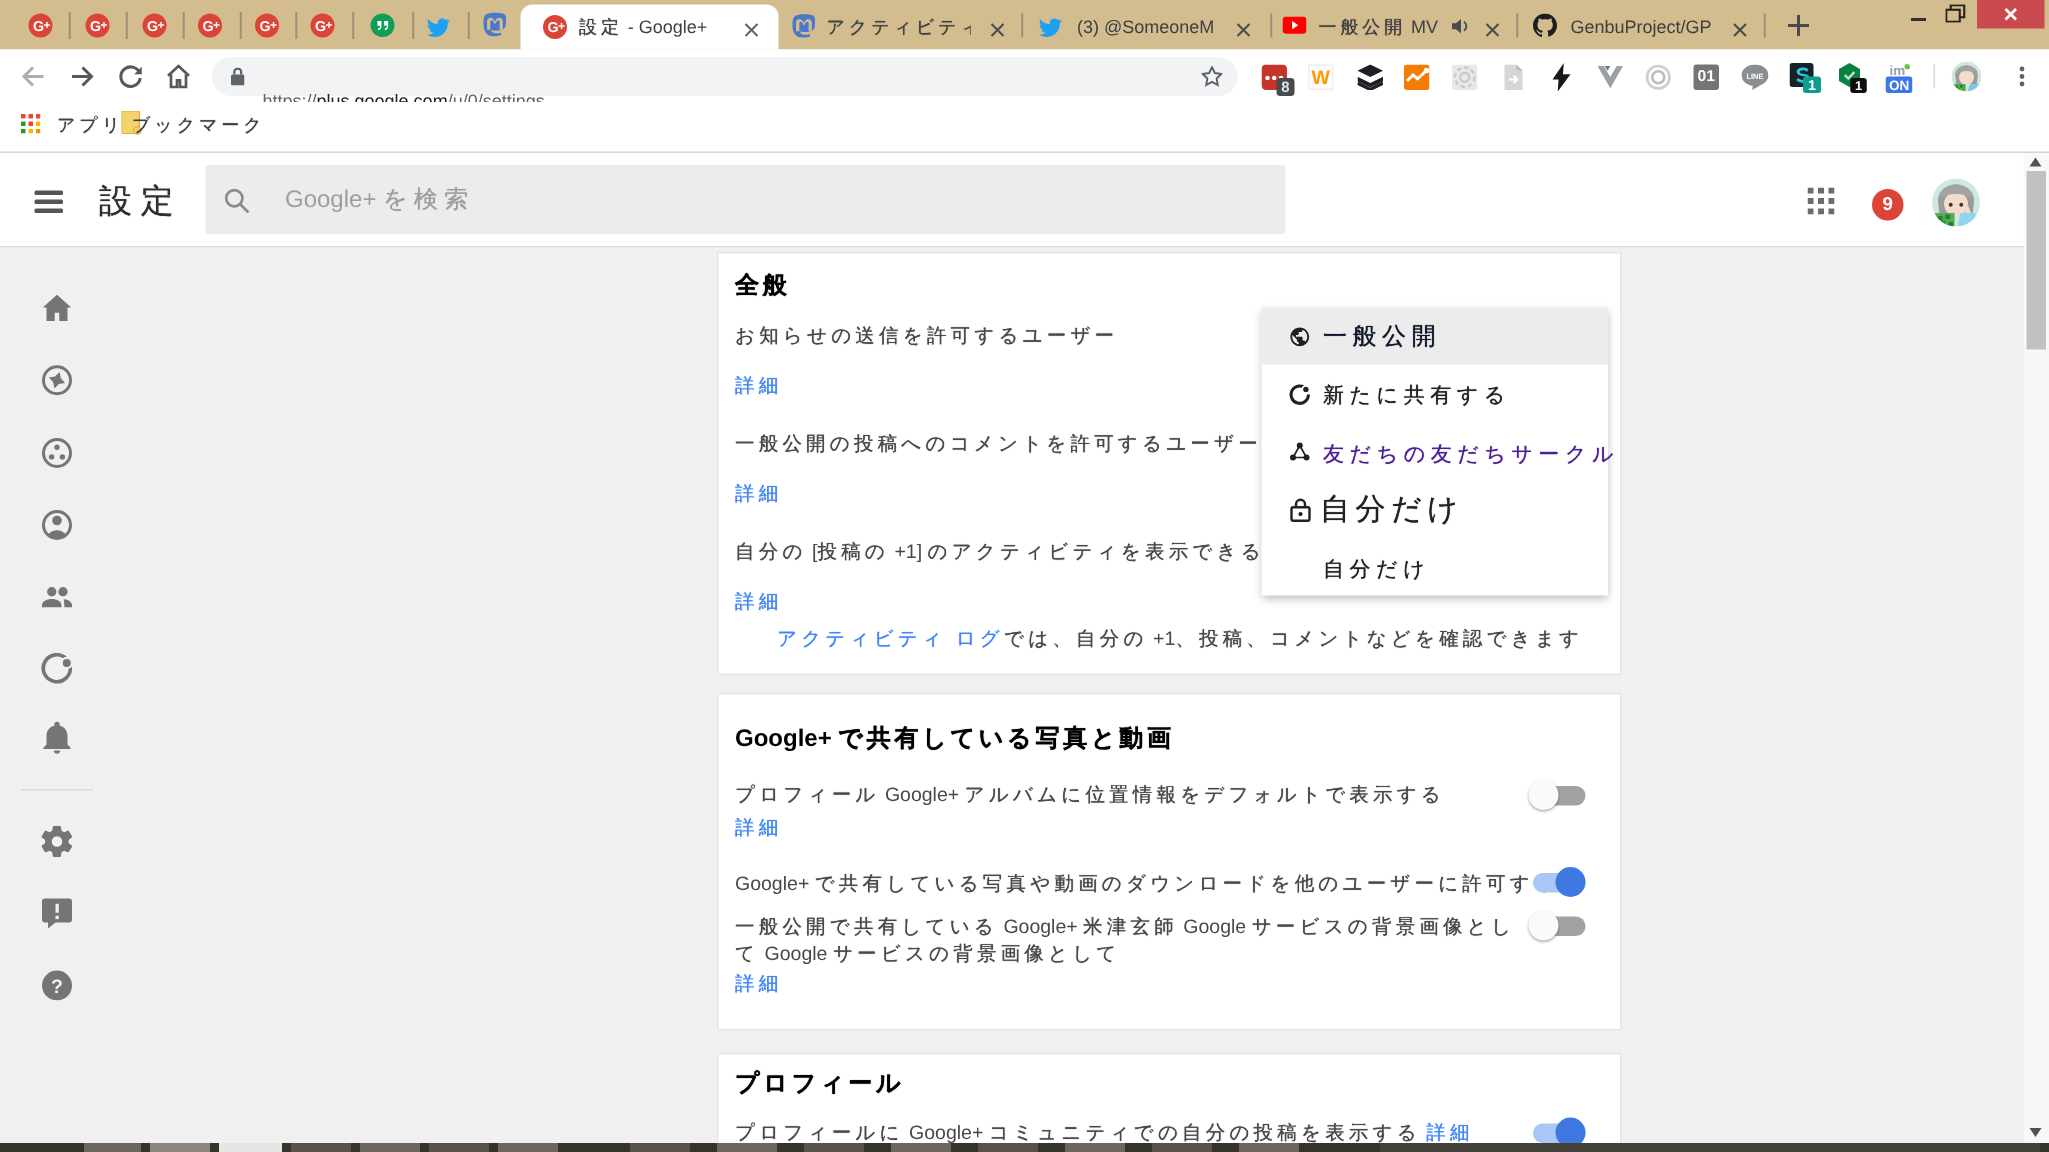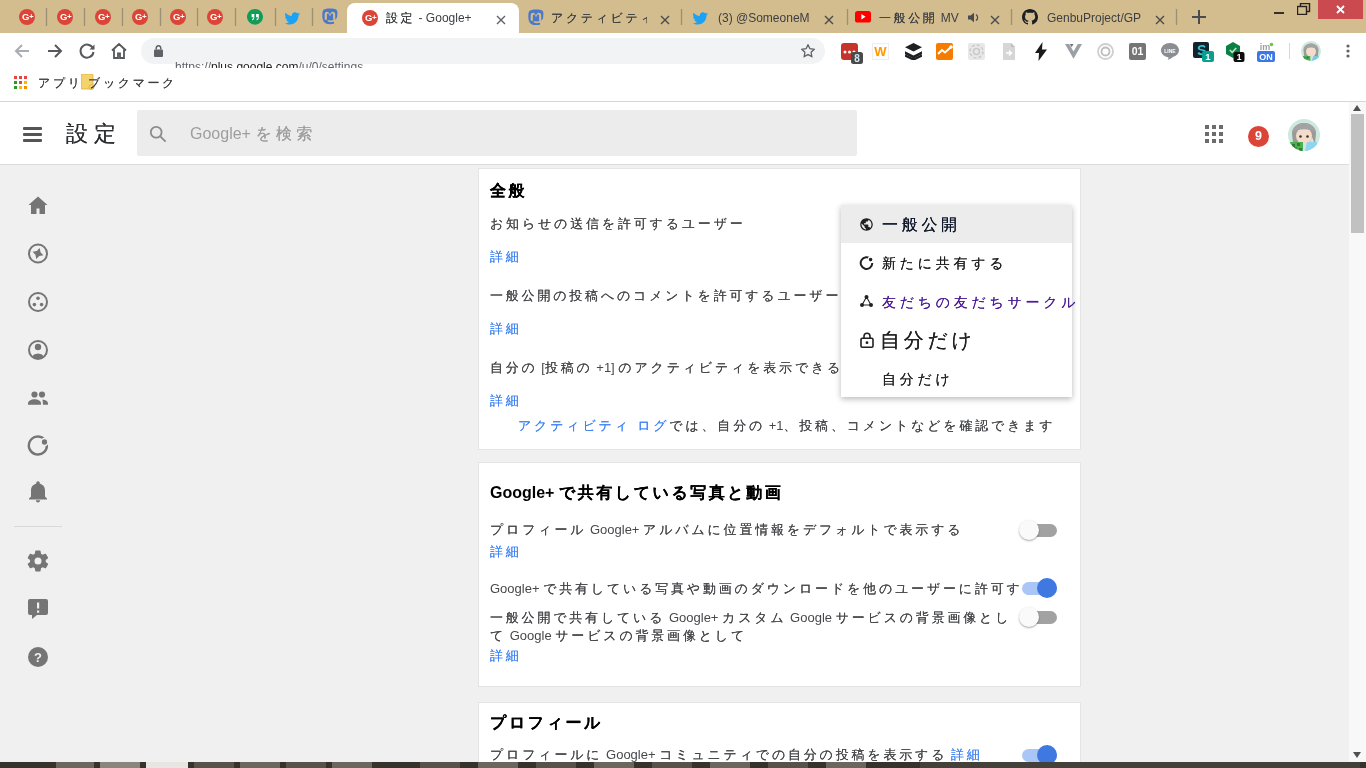--- a/index.html
+++ b/index.html
@@ -369,21 +369,21 @@
 <div class="a t13" style="left:490px;top:287px"><i class="j">一般公開の投稿へのコメントを許可するユーザー</i></div>
 <div class="a t13 lnk" style="left:490px;top:320px"><i class="j">詳細</i></div>
 <div class="a t13" style="left:490px;top:359px"><i class="j">自分の</i> [<i class="j">投稿の</i> +1] <i class="j">のアクティビティを表示できるユーザー</i></div>
 <div class="a t13 lnk" style="left:490px;top:392px"><i class="j">詳細</i></div>
 <div class="a t13" style="left:518px;top:417px"><span class="lnk"><i class="j">アクティビティ ログ</i></span><i class="j">では、自分の</i> +1<i class="j">、投稿、コメントなどを確認できます</i></div>
 <div class="card" id="card2" style="top:462px;height:225px"></div>
 <div class="a ttl" style="left:490px;top:484px;line-height:18px">Google+ <i class="j15">で共有している写真と動画</i></div>
 <div class="a t13" style="left:490px;top:521px"><i class="j">プロフィール</i> Google+ <i class="j">アルバムに位置情報をデフォルトで表示する</i></div>
 <div class="a t13 lnk" style="left:490px;top:543px"><i class="j">詳細</i></div>
 <div class="a t13" style="left:490px;top:580px">Google+ <i class="j">で共有している写真や動画のダウンロードを他のユーザーに許可する</i></div>
-<div class="a t13" style="left:490px;top:609px;width:525px"><i class="j">一般公開で共有している</i> Google+ <i class="j">カスタム</i> Google <i class="j">サービスの背景画像として</i> Google <i class="j">サービスの背景画像として</i></div>
+<div class="a t13" style="left:490px;top:609px;width:525px"><i class="j">一般公開で共有している</i> Google+ <i class="j">米津玄師</i> Google <i class="j">サービスの背景画像として</i> Google <i class="j">サービスの背景画像として</i></div>
 <div class="a t13 lnk" style="left:490px;top:647px"><i class="j">詳細</i></div>
 <div class="card" id="card3" style="top:702px;height:66px;border-bottom:none"></div>
 <div class="a ttl" style="left:490px;top:714px;line-height:18px"><i class="j15">プロフィール</i></div>
 <div class="a t13" style="left:490px;top:746px"><i class="j">プロフィールに</i> Google+ <i class="j">コミュニティでの自分の投稿を表示する</i> <span class="lnk"><i class="j">詳細</i></span></div>
 
 <div class="tg off" style="left:1019px;top:520px">
     <div class="tr"></div>
     <div class="kn"></div>
   </div>
 <div class="tg on" style="left:1019px;top:578px">

